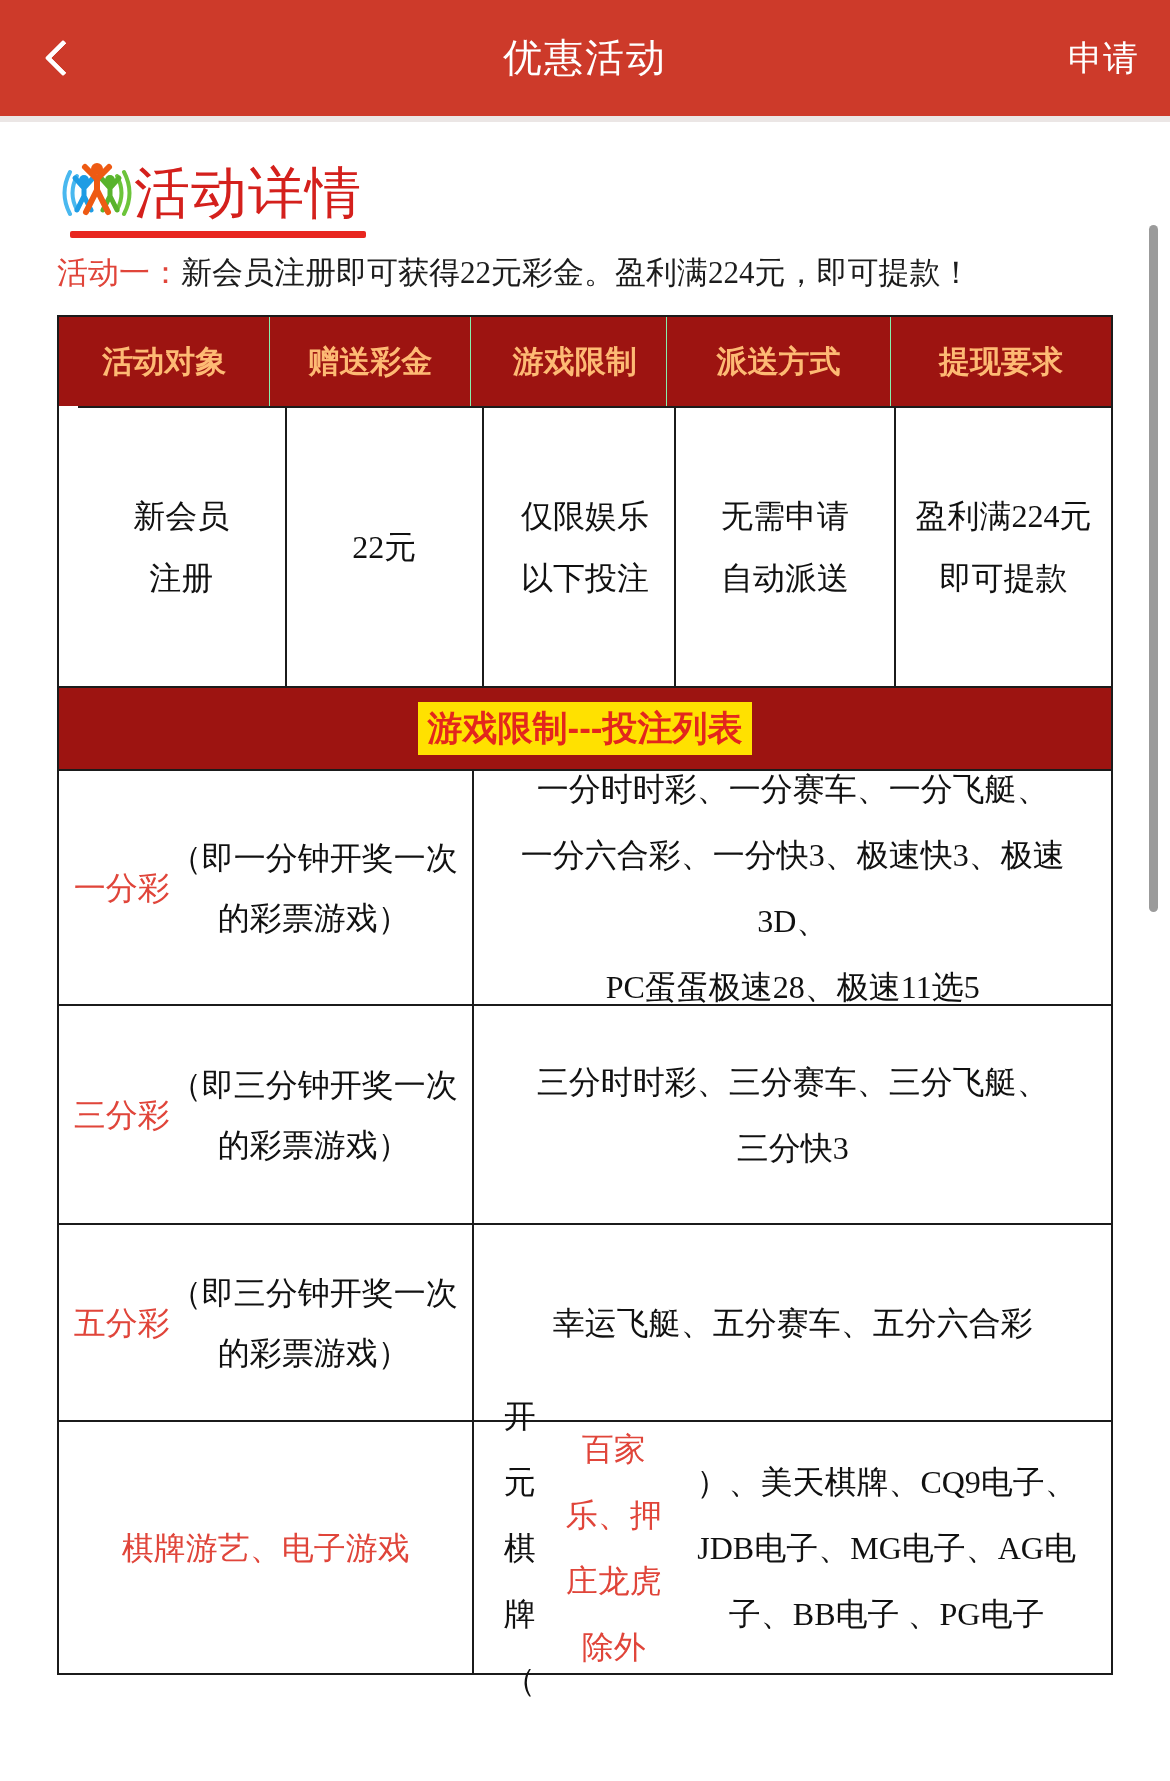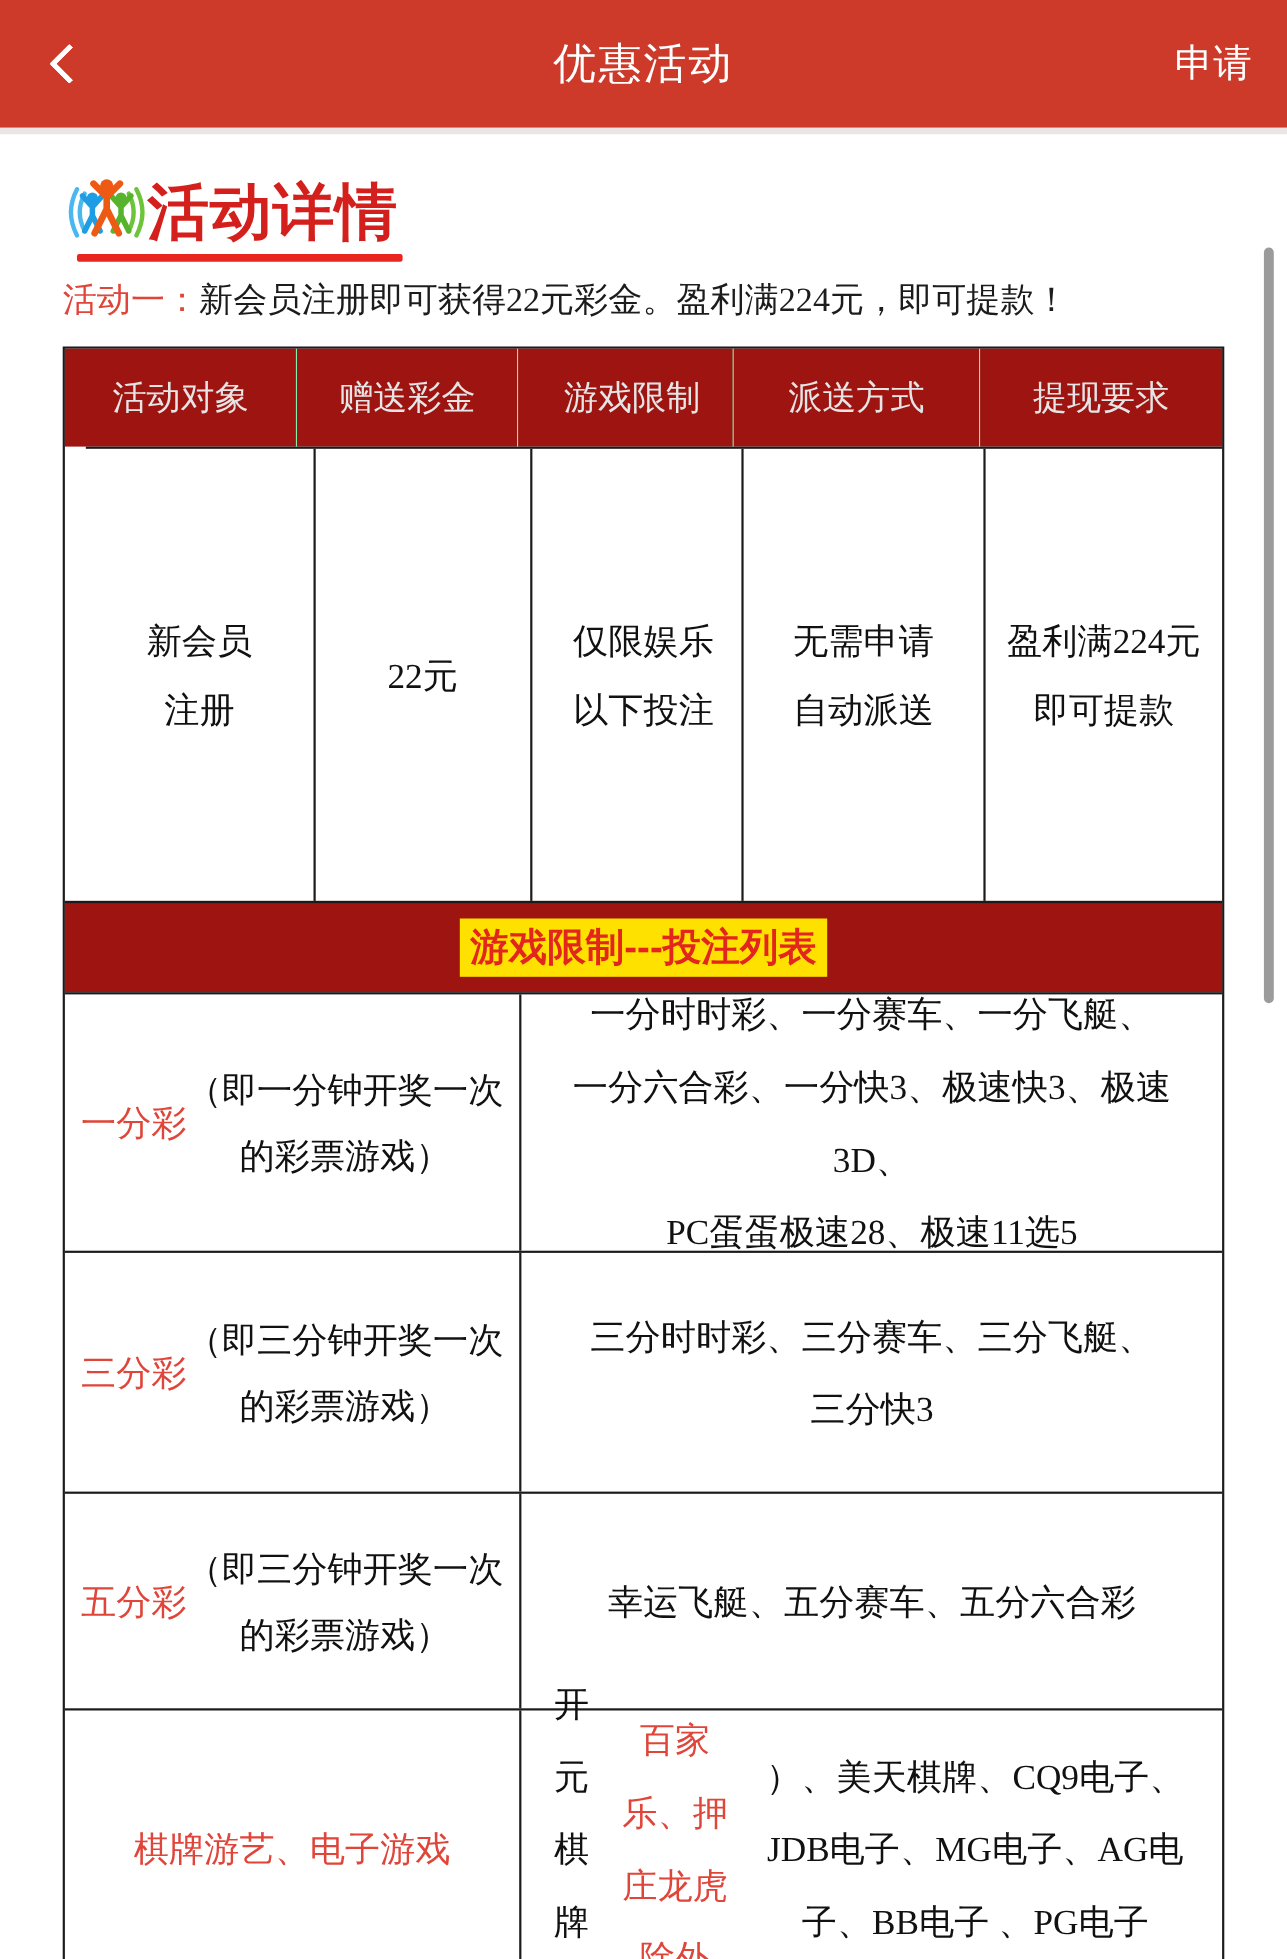--- a/index.html
+++ b/index.html
@@ -28,21 +28,21 @@
     font-size:39px; letter-spacing:2px;
   }
   .apply-btn {
     position:absolute; right:32px; top:50%; transform:translateY(-50%);
     font-size:35px; cursor:pointer;
   }
   
   .logo-row { margin-left:60px; padding-top:36px; }
   .logo-inner { display:flex; align-items:center; }
   .logo-text {
-    font-size:56px; font-weight:bold; color:#d4201c; letter-spacing:1px;
+    font-size:56px; font-weight:normal; color:#d4201c; letter-spacing:1px;
     line-height:60px;
   }
   .logo-underline { width:296px; height:7px; background:#e8261f; margin:3px 0 0 10px; border-radius:2px; }
   
   .intro {
     margin:14px 0 0 57px; font-size:31px; color:#1c1c1c;
     font-family:"Liberation Serif", serif;
   }
   .red-text { color:#e0453a; }
   
@@ -53,26 +53,26 @@
   .pt-row { display:flex; border-top:2px solid #1b1b1b; }
   .pt-row:first-child { border-top:none; }
   .pt-cell {
     display:flex; align-items:center; justify-content:center;
     text-align:center; white-space:pre-line;
   }
   .pt-cell + .pt-cell { border-left:2px solid #1b1b1b; }
   
   .pt-head { height:89px; background:#9d1411; }
   .pt-head .pt-cell {
-    color:#e5e5e5; font-weight:normal; font-size:31px;
+    color:#fdba74; font-weight:bold; font-size:31px;
     font-family:"Liberation Sans", sans-serif;
   }
   .pt-head .pt-cell + .pt-cell { border-left:1px solid #86efac; }
   
-  .pt-data { height:413px;margin-left:19px; }
+  .pt-data { height:280px;margin-left:19px; }
   .pt-data .pt-cell { font-size:32px; line-height:62px; }
   
   .c1{width:20%;} .c2{width:19.1%;} .c3{width:18.6%;padding-left:12px;} .c4{width:21.3%;} .c5{width:21%;}
   
   .pt-banner {
     height:83px; background:#9d1411;
     display:flex; align-items:center; justify-content:center;
   }
   .banner-chip {
     background:#ffe100; color:#e3261d; font-weight:bold; font-size:35px;

